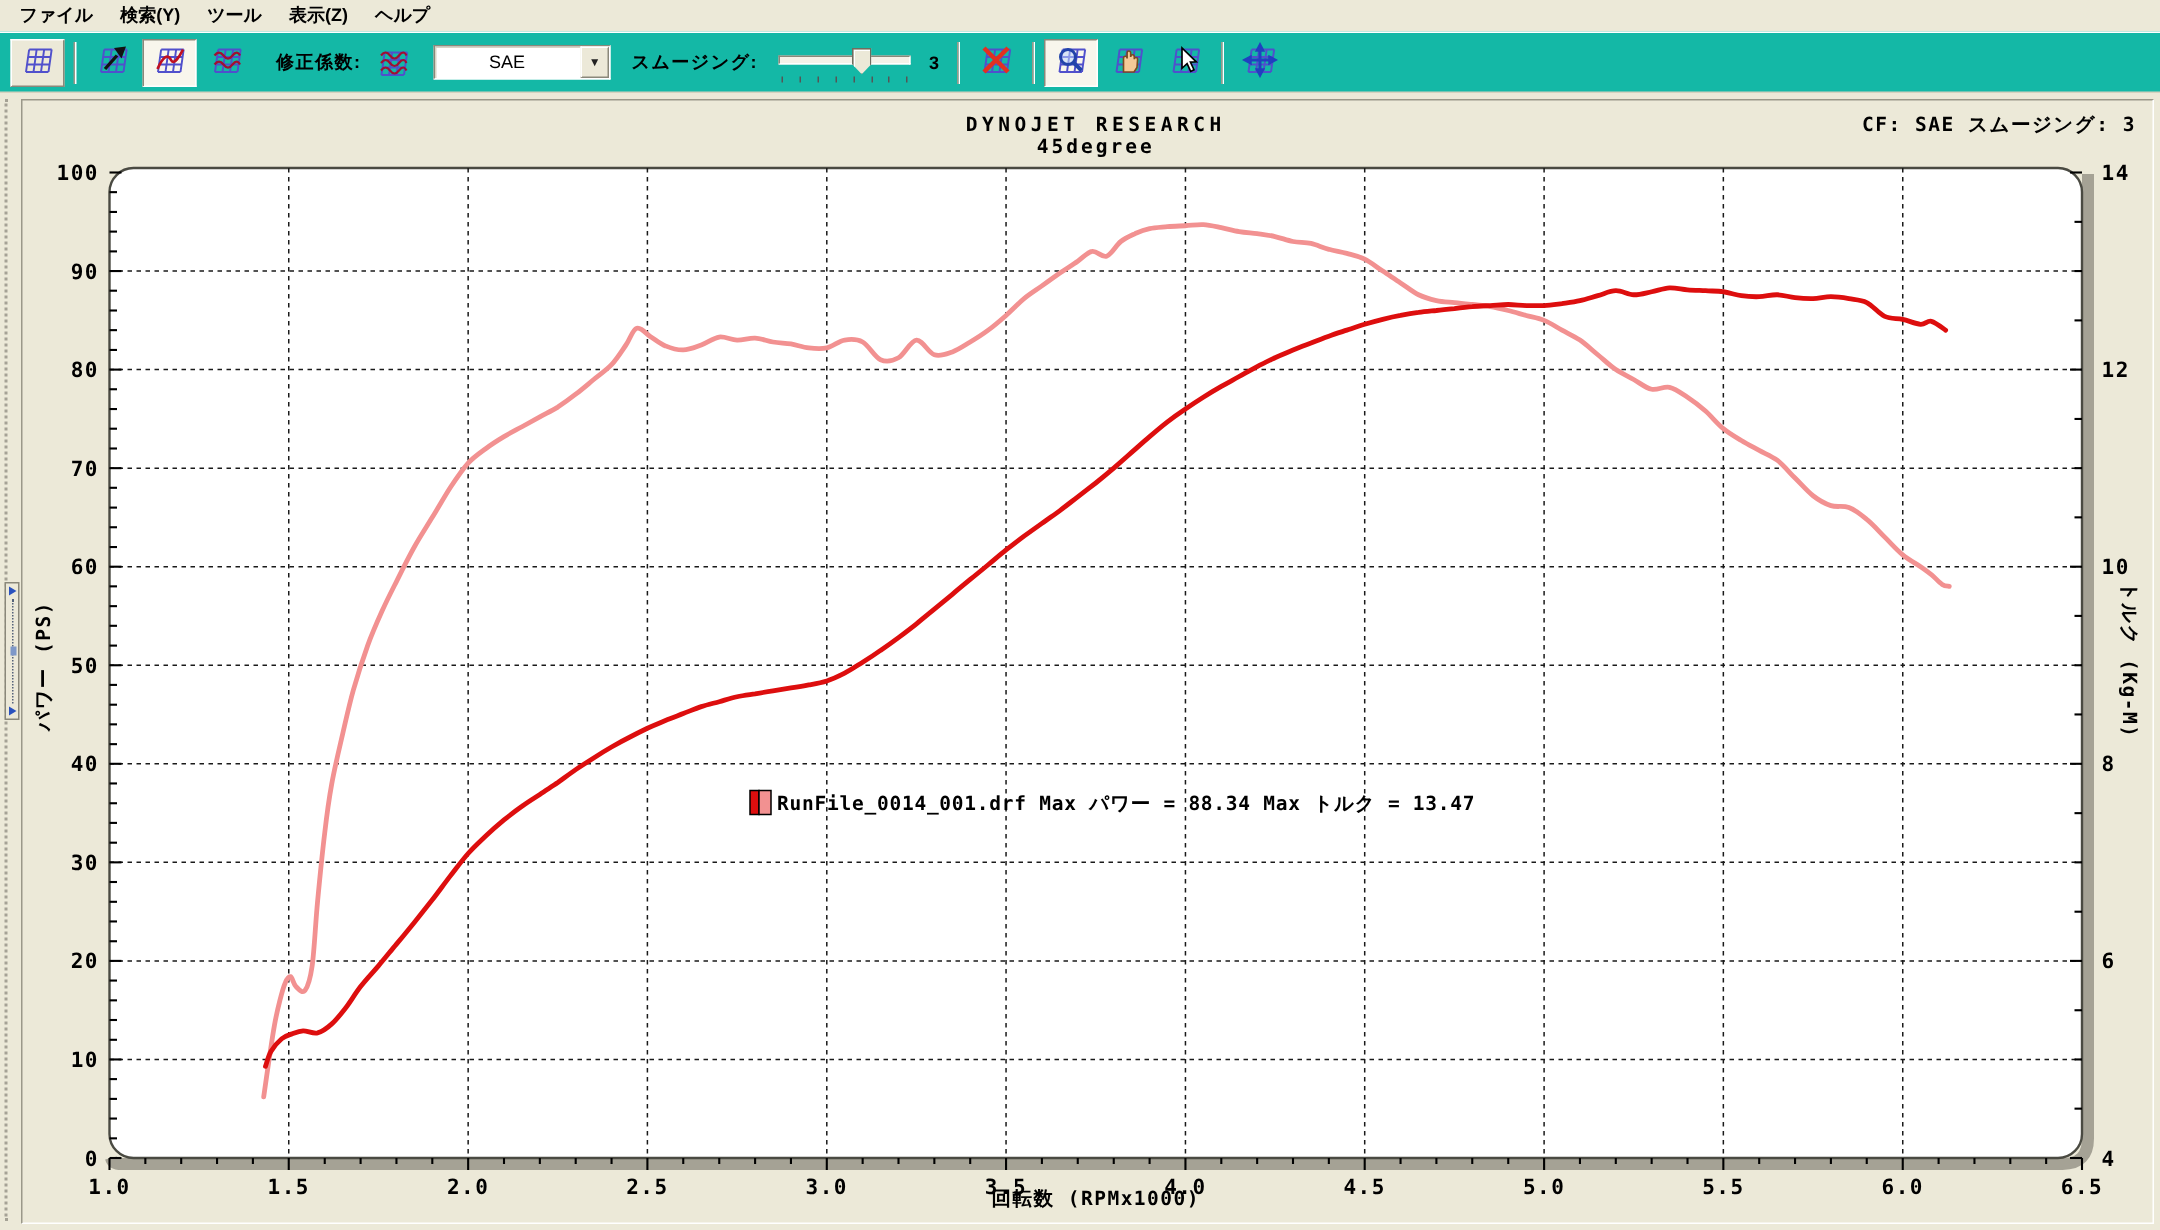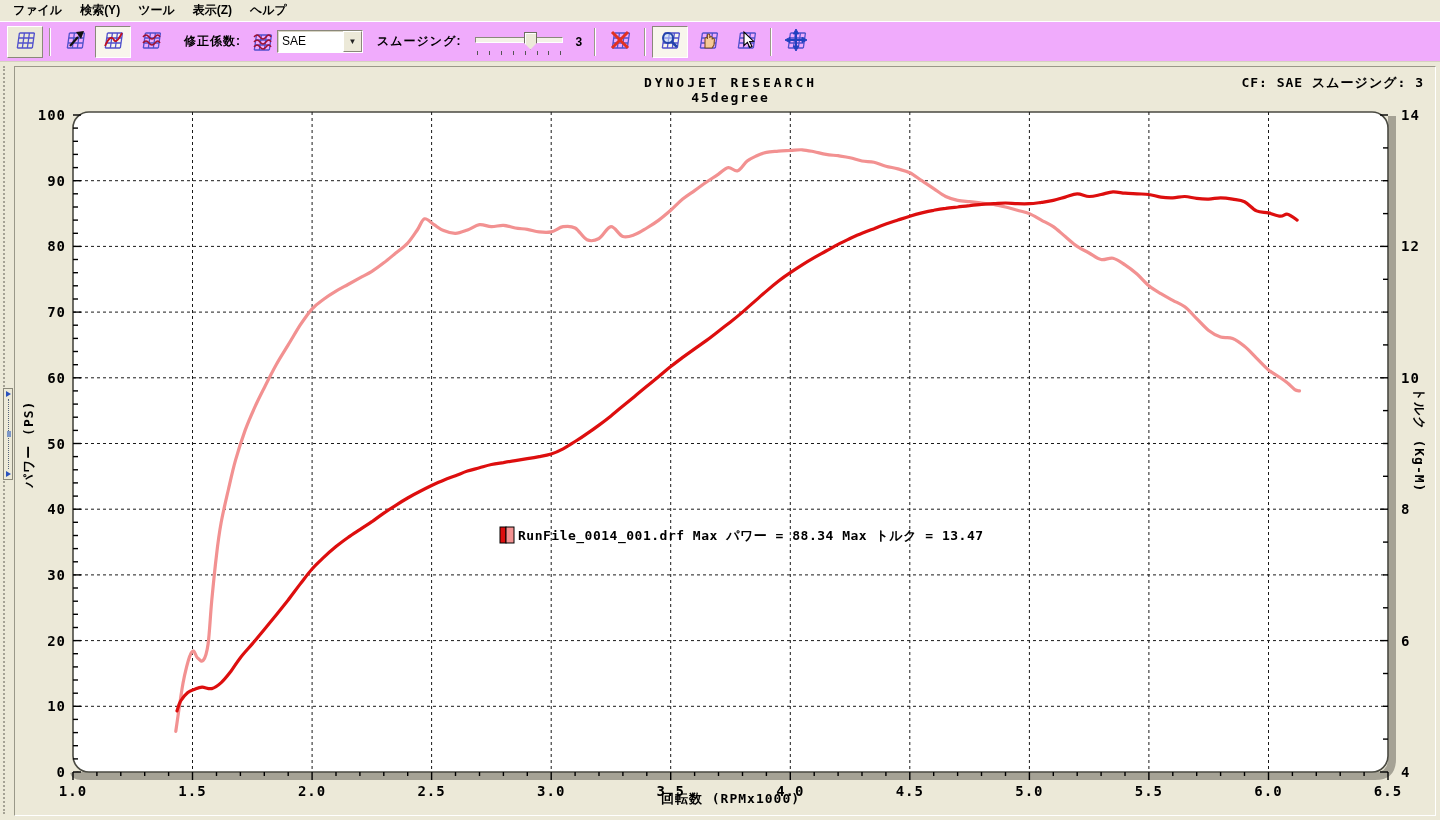--- a/index.html
+++ b/index.html
@@ -12,21 +12,21 @@
   }
   
   .menubar{
     height:20px;display:flex;align-items:center;padding-left:4px;
     background:#ece9d8;border-bottom:1px solid #ece9d8;font-weight:bold;
   }
   .menu-item{padding:2px 9px;cursor:default;}
   
   .toolbar{
     height:39px;display:flex;align-items:center;padding-left:6px;
-    background:#f0abfc;
+    background:#14b8a6;
     border-top:1px solid #fff;
     border-bottom:1px solid #d6d2bf;
   }
   .tb-btn{
     width:34px;height:30px;display:flex;align-items:center;justify-content:center;
     border:1px solid transparent;background:transparent;margin:0 1px;
   }
   .tb-btn.raised{border-color:#fff #8a887a #8a887a #fff;background:#ece9d8;}
   .tb-btn.pressed{border-color:#8a887a #fff #fff #8a887a;background:#f8f6ec;}
   .tb-sep{width:0;height:28px;border-left:1px solid #9a9889;border-right:1px solid #ffffff;margin:0 5px;}
@@ -130,21 +130,21 @@
 
   <div class="tb-icononly">
       <svg width="24" height="24">
         <use href="#wiregrid"></use>
         <path d="M4 7 q3 -4 6 0 t6 0 t5 0" stroke="#a01030" stroke-width="1.4" fill="none"></path>
         <path d="M4 12 q3 -4 6 0 t6 0 t5 0" stroke="#a01030" stroke-width="1.4" fill="none"></path>
         <path d="M4 17 q3 -4 6 0 t6 0 t5 0" stroke="#a01030" stroke-width="1.4" fill="none"></path>
       </svg>
   </div>
 
-  <div class="combo" style="margin-left:0;">
+  <div class="combo" style="margin-left:12px;padding-left:32px;">
     <span class="combo-text">SAE</span>
     <span class="combo-btn">▼</span>
   </div>
 
   <span class="tb-label">スムージング:</span>
 
   <div class="slider">
     <div class="slider-groove"></div>
     <div class="slider-thumb"></div>
     <div class="slider-ticks">

